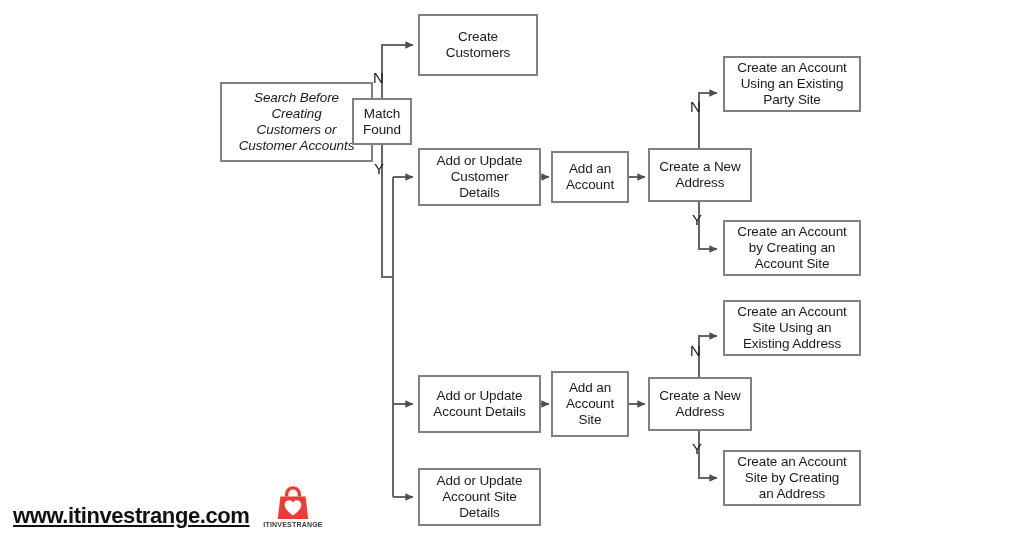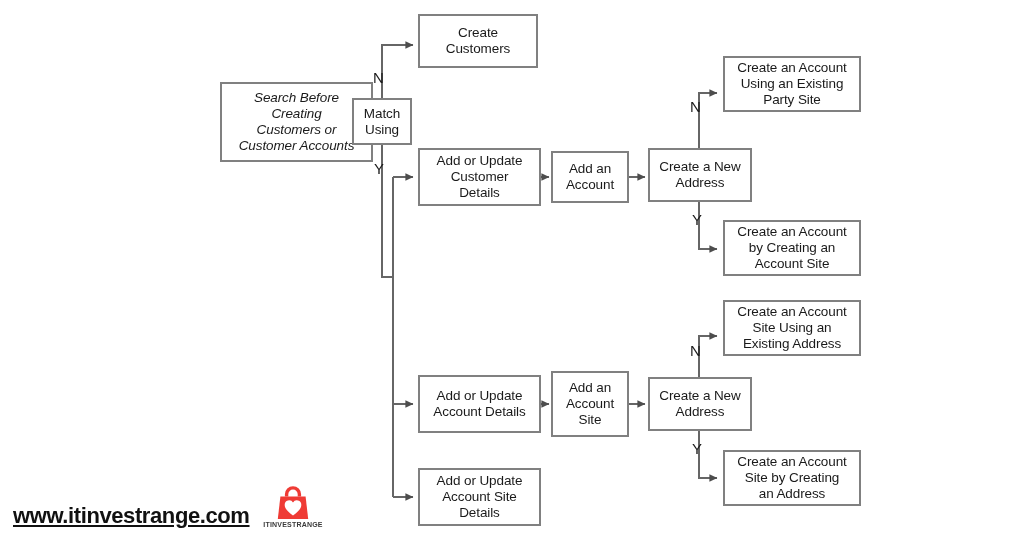--- a/index.html
+++ b/index.html
@@ -143,23 +143,23 @@
 
     <path class="edge" d="M699,431 L699,478 L717,478" marker-end="url(#ah)"></path>
   </svg>
 
   <div class="node italic" style="left:179px; top:82px; width:153px; height:80px;margin-left:41px;">Search Before
 Creating
 Customers or
 Customer Accounts</div>
 
   <div class="node" style="left:352px; top:98px; width:60px; height:47px;">Match
-Using</div>
-
-  <div class="node" style="left:418px; top:14px; width:120px; height:54px;">Create
+Found</div>
+
+  <div class="node" style="left:418px; top:14px; width:120px; height:62px;">Create
 Customers</div>
 
   <div class="node" style="left:418px; top:148px; width:123px; height:58px;">Add or Update
 Customer
 Details</div>
 
   <div class="node" style="left:551px; top:151px; width:78px; height:52px;">Add an
 Account</div>
 
   <div class="node" style="left:648px; top:148px; width:104px; height:54px;">Create a New

